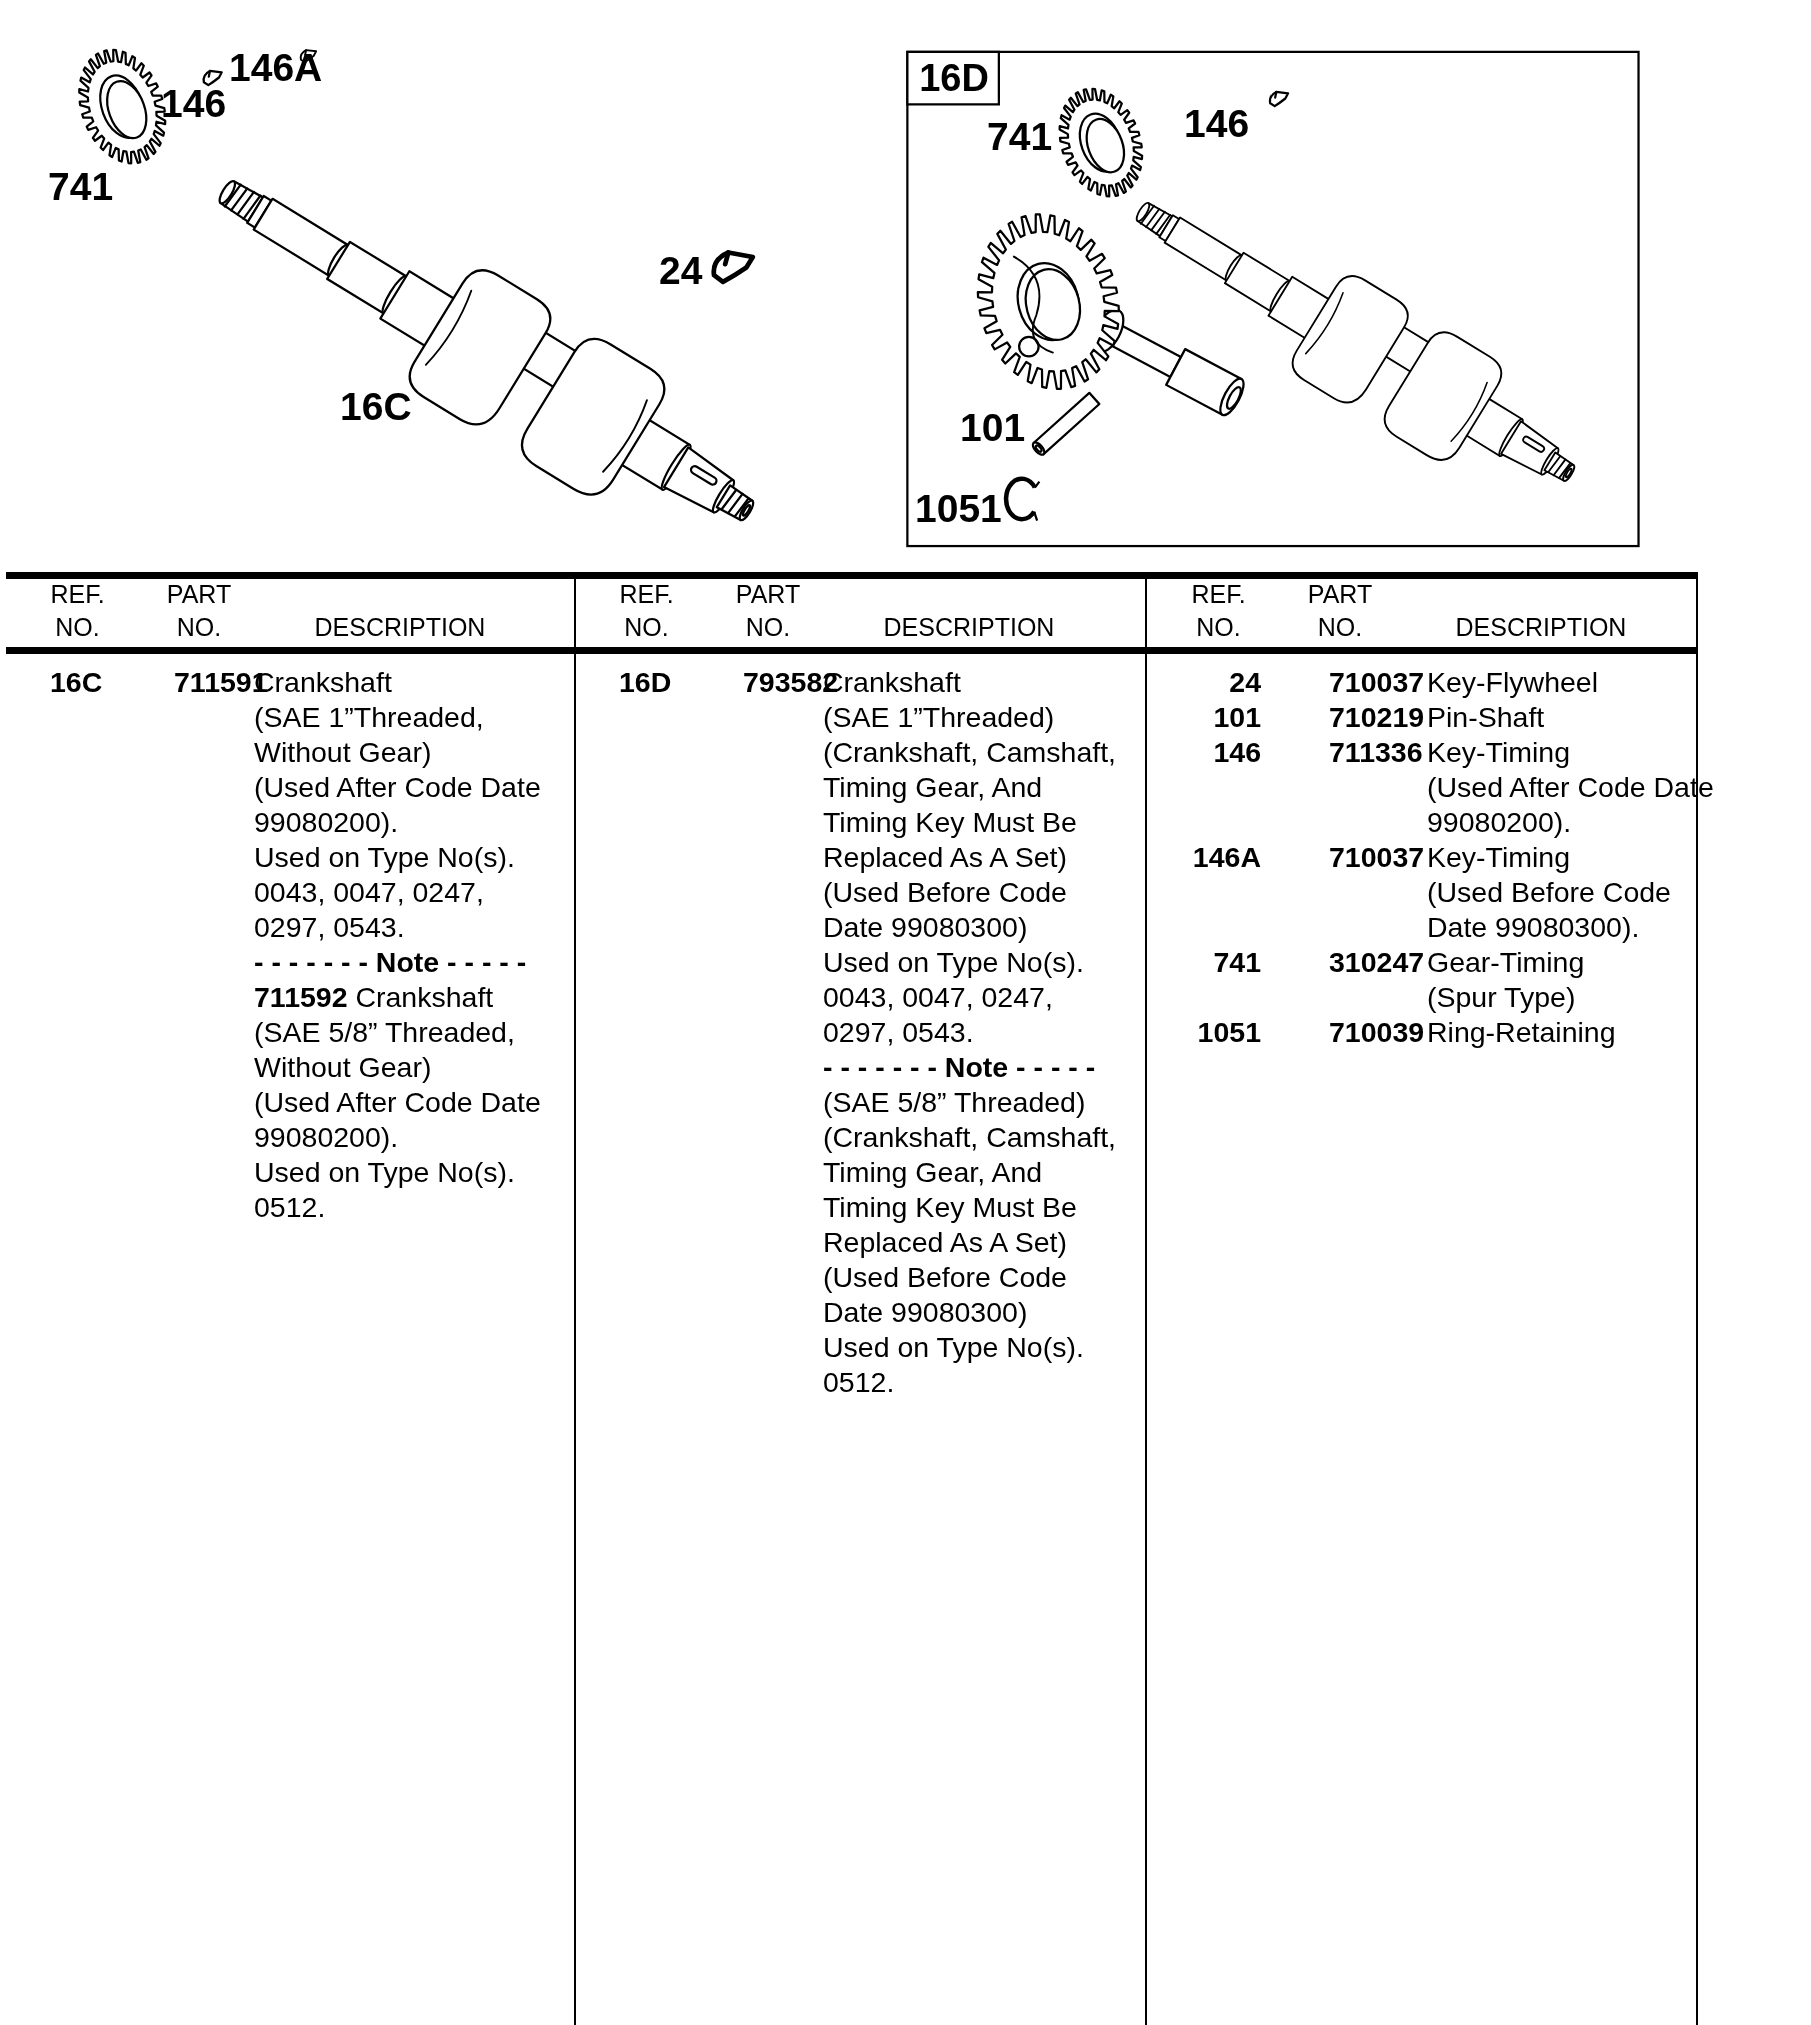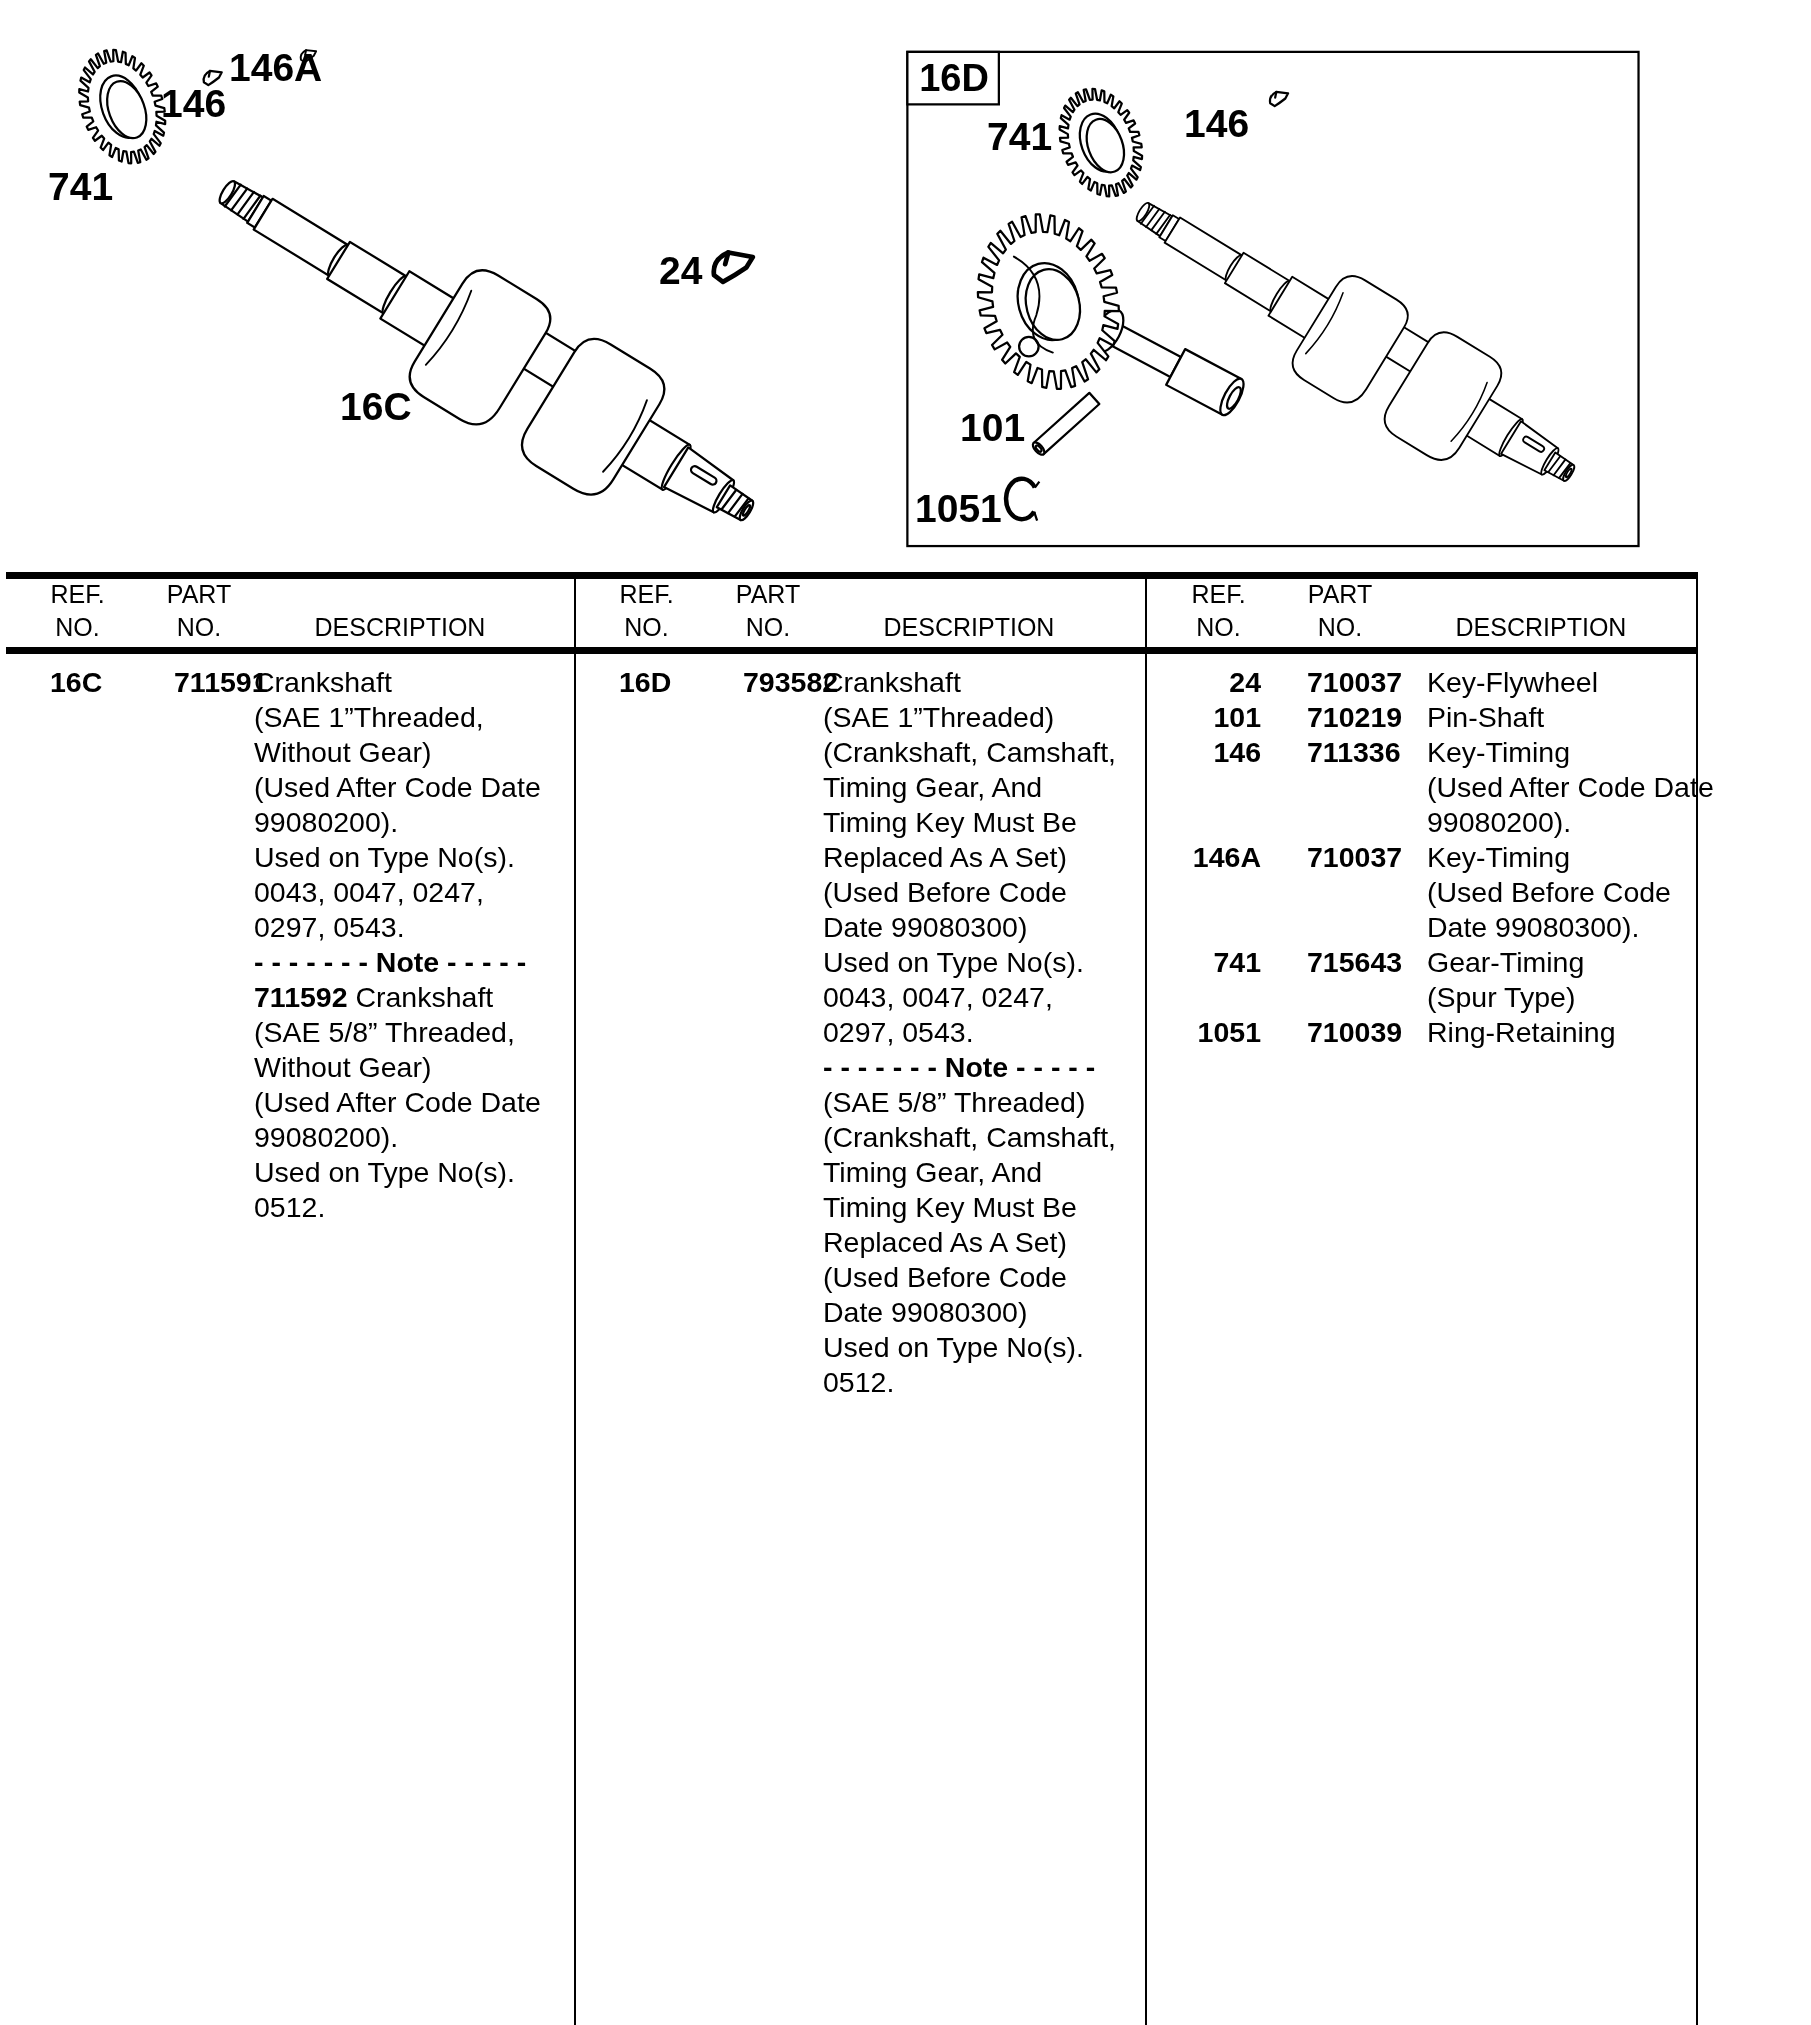--- a/index.html
+++ b/index.html
@@ -13,21 +13,21 @@
           font-weight:bold;font-size:38px;}
   .rule{position:absolute;background:#000;}
   .hgroup{position:absolute;top:578px;height:71px;}
   .hspan{position:absolute;font-size:25px;line-height:1.1;text-align:center;}
   .tcol{position:absolute;top:665px;}
   .trow{position:relative;height:35px;font-size:28.5px;line-height:35px;white-space:nowrap;}
   .cref{position:absolute;left:44px;font-weight:bold;}
   .cpart{position:absolute;left:144px;font-weight:bold;margin-left:24px;}
   .cdesc{position:absolute;left:248px;}
   .rref .cref{left:0;width:114px;text-align:right;}
-  .rref .cpart{left:136px;}
+  .rref .cpart{left:158px;}
   .rref .cdesc{left:280px;}
   .b{font-weight:bold;}
 </style>
 </head>
 <body>
 
 <div id="page">
 
   <svg width="1811" height="2025" viewBox="0 0 2415 2700">
 
@@ -401,21 +401,21 @@
           <span class="cpart"></span>
           <span class="cdesc"><span>(Used Before Code</span></span>
         </div>
         <div class="trow">
           <span class="cref"></span>
           <span class="cpart"></span>
           <span class="cdesc"><span>Date 99080300).</span></span>
         </div>
         <div class="trow">
           <span class="cref">741</span>
-          <span class="cpart">715643</span>
+          <span class="cpart">310247</span>
           <span class="cdesc"><span>Gear-Timing</span></span>
         </div>
         <div class="trow">
           <span class="cref"></span>
           <span class="cpart"></span>
           <span class="cdesc"><span>(Spur Type)</span></span>
         </div>
         <div class="trow">
           <span class="cref">1051</span>
           <span class="cpart">710039</span>

